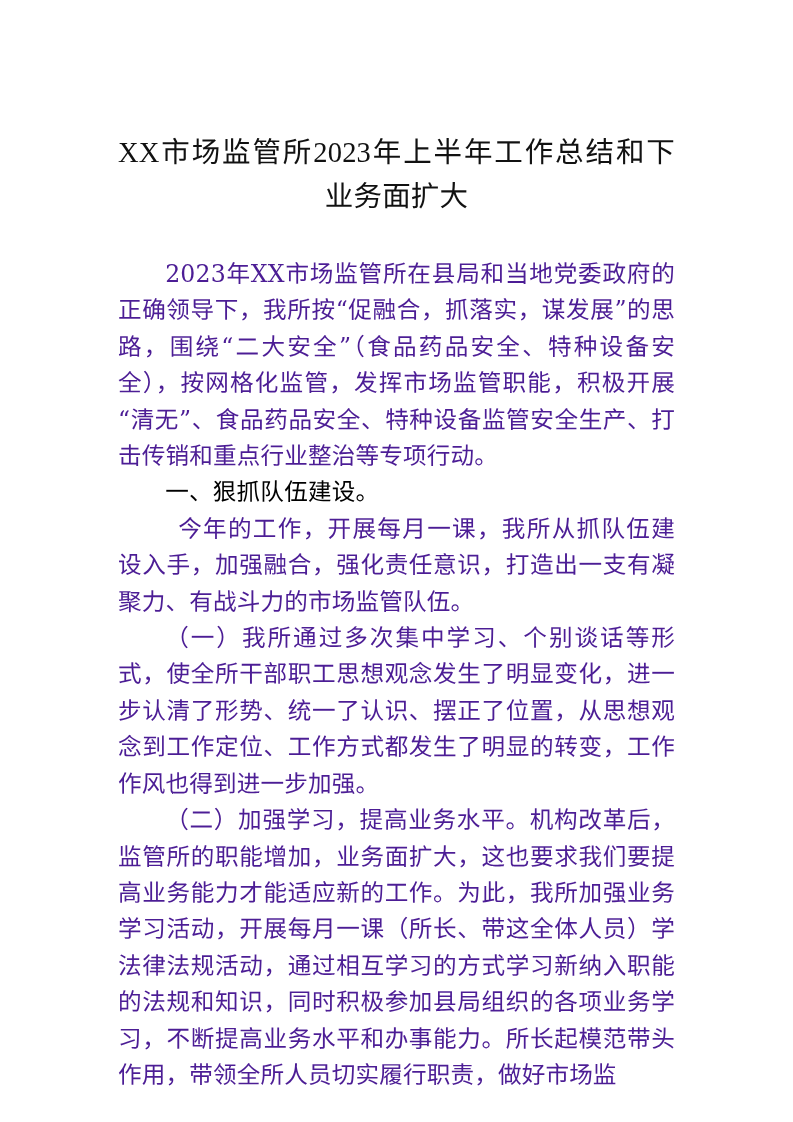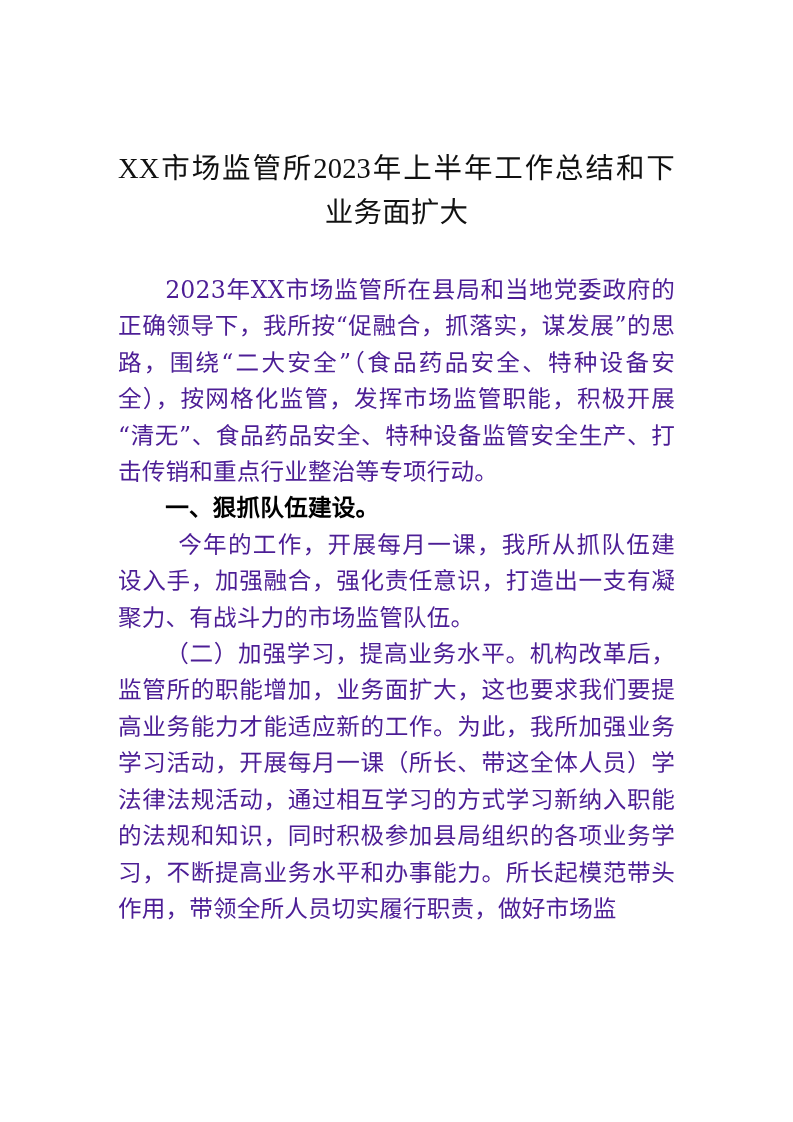--- a/index.html
+++ b/index.html
@@ -18,21 +18,20 @@
     -webkit-font-smoothing: antialiased;
   }
 
   .page {
     position: absolute;
     left: 0;
     top: 0;
     width: 793px;
     height: 818px;
     background: #ffffff;
-    margin-top: 16px;
   }
 
   
   .content {
     position: absolute;
     left: 118px;
     top: 0;
     width: 557px;
   }
 
@@ -86,21 +85,21 @@
   p.para.indent-wide {
     text-indent: 2.55em;
   }
 
   
   p.heading {
     margin: 0;
     padding: 0;
     font-family: "Liberation Sans", "DejaVu Sans", sans-serif;
     font-size: 23.6px;
-    font-weight: bold;
+    font-weight: normal;
     line-height: 36.4px;
     text-indent: 2em;
     text-align: left;
     color: #000000;
     letter-spacing: 0.2px;
   }
 </style>
 </head>
 <body>
 
@@ -113,18 +112,19 @@
     </h1>
 
     <div class="body-block">
 
       <p class="para">2023年XX市场监管所在县局和当地党委政府的正确领导下，我所按“促融合，抓落实，谋发展”的思路，围绕“二大安全”（食品药品安全、特种设备安全），按网格化监管，发挥市场监管职能，积极开展“清无”、食品药品安全、特种设备监管安全生产、打击传销和重点行业整治等专项行动。</p>
 
       <p class="heading">一、狠抓队伍建设。</p>
 
       <p class="para indent-wide">今年的工作，开展每月一课，我所从抓队伍建设入手，加强融合，强化责任意识，打造出一支有凝聚力、有战斗力的市场监管队伍。</p>
 
+      <p class="para">（一）我所通过多次集中学习、个别谈话等形式，使全所干部职工思想观念发生了明显变化，进一步认清了形势、统一了认识、摆正了位置，从思想观念到工作定位、工作方式都发生了明显的转变，工作作风也得到进一步加强。</p>
 
       <p class="para">（二）加强学习，提高业务水平。机构改革后，监管所的职能增加，业务面扩大，这也要求我们要提高业务能力才能适应新的工作。为此，我所加强业务学习活动，开展每月一课（所长、带这全体人员）学法律法规活动，通过相互学习的方式学习新纳入职能的法规和知识，同时积极参加县局组织的各项业务学习，不断提高业务水平和办事能力。所长起模范带头作用，带领全所人员切实履行职责，做好市场监</p>
 
     </div>
   </div>
 </div>
 
 </body></html>

